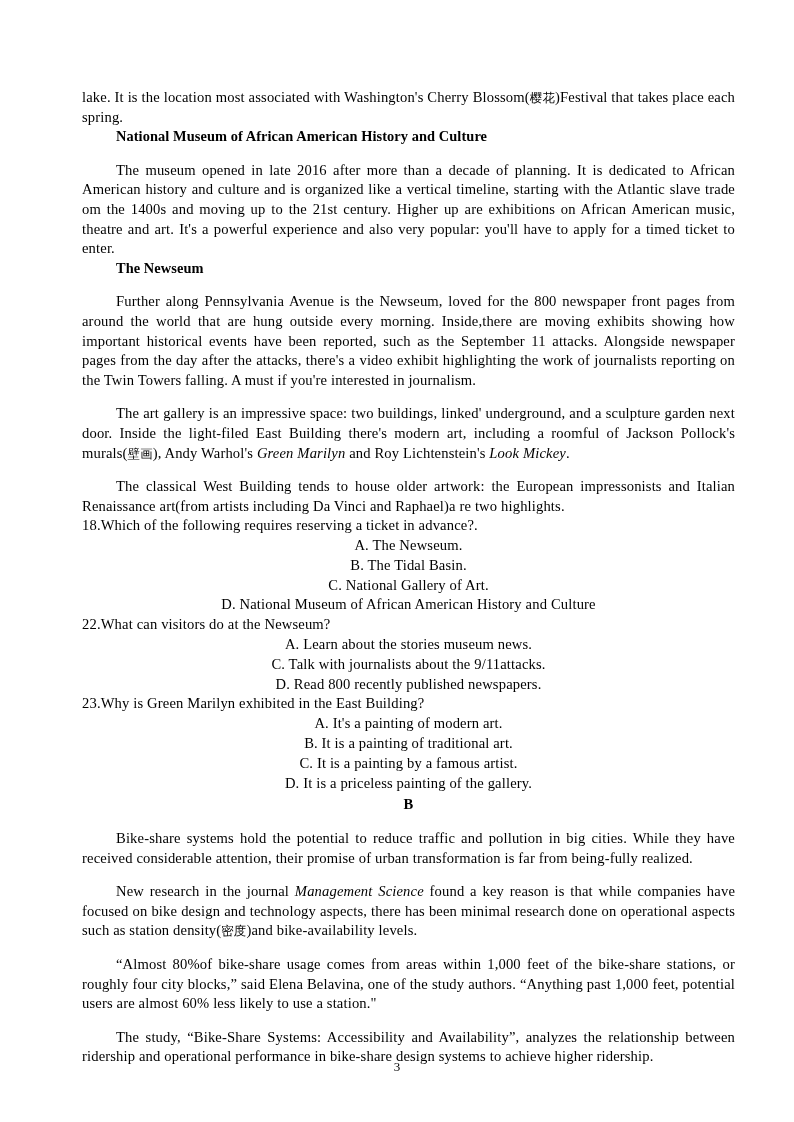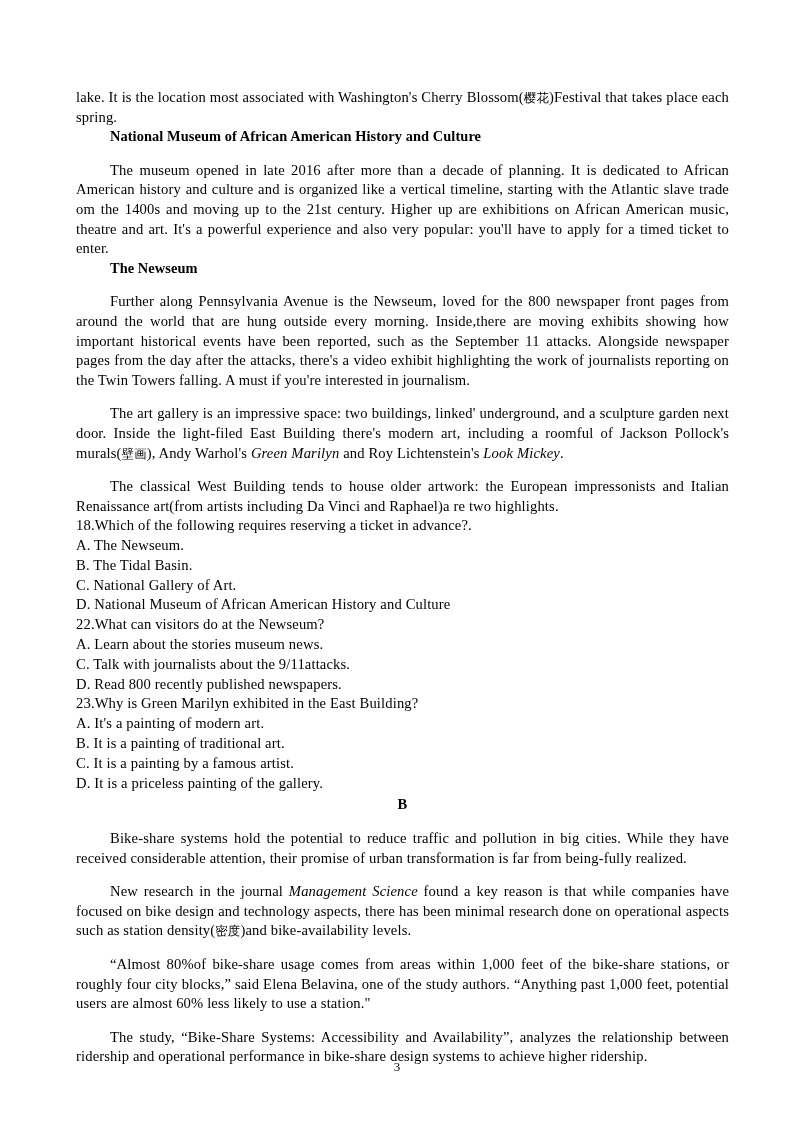--- a/index.html
+++ b/index.html
@@ -17,21 +17,21 @@
   }
   .page {
     position: absolute;
     left: 0; top: 0;
     width: 794px;
     height: 1122px;
     background: #ffffff;
   }
   .content {
     position: absolute;
-    left: 76px;
+    left: 82px;
     top: 88px;
     width: 653px;
   }
   p {
     margin: 0;
     font-size: 14.6px;
     line-height: 19.6px;
     text-align: justify;
     text-justify: inter-word;
     letter-spacing: 0.01em;
@@ -53,21 +53,21 @@
     letter-spacing: 0.005em;
     font-family: Liberation Serif, serif;
   }
   p.question {
     text-indent: 0;
     text-align: left;
     line-height: 19.8px;
   }
   p.choice {
     text-indent: 0;
-    text-align: left;
+    text-align: center;
     line-height: 19.8px;
   }
   .section-label {
     margin: 0;
     font-size: 14.6px;
     line-height: 19.6px;
     font-weight: bold;
     text-align: center;
     text-indent: 0;
   }

